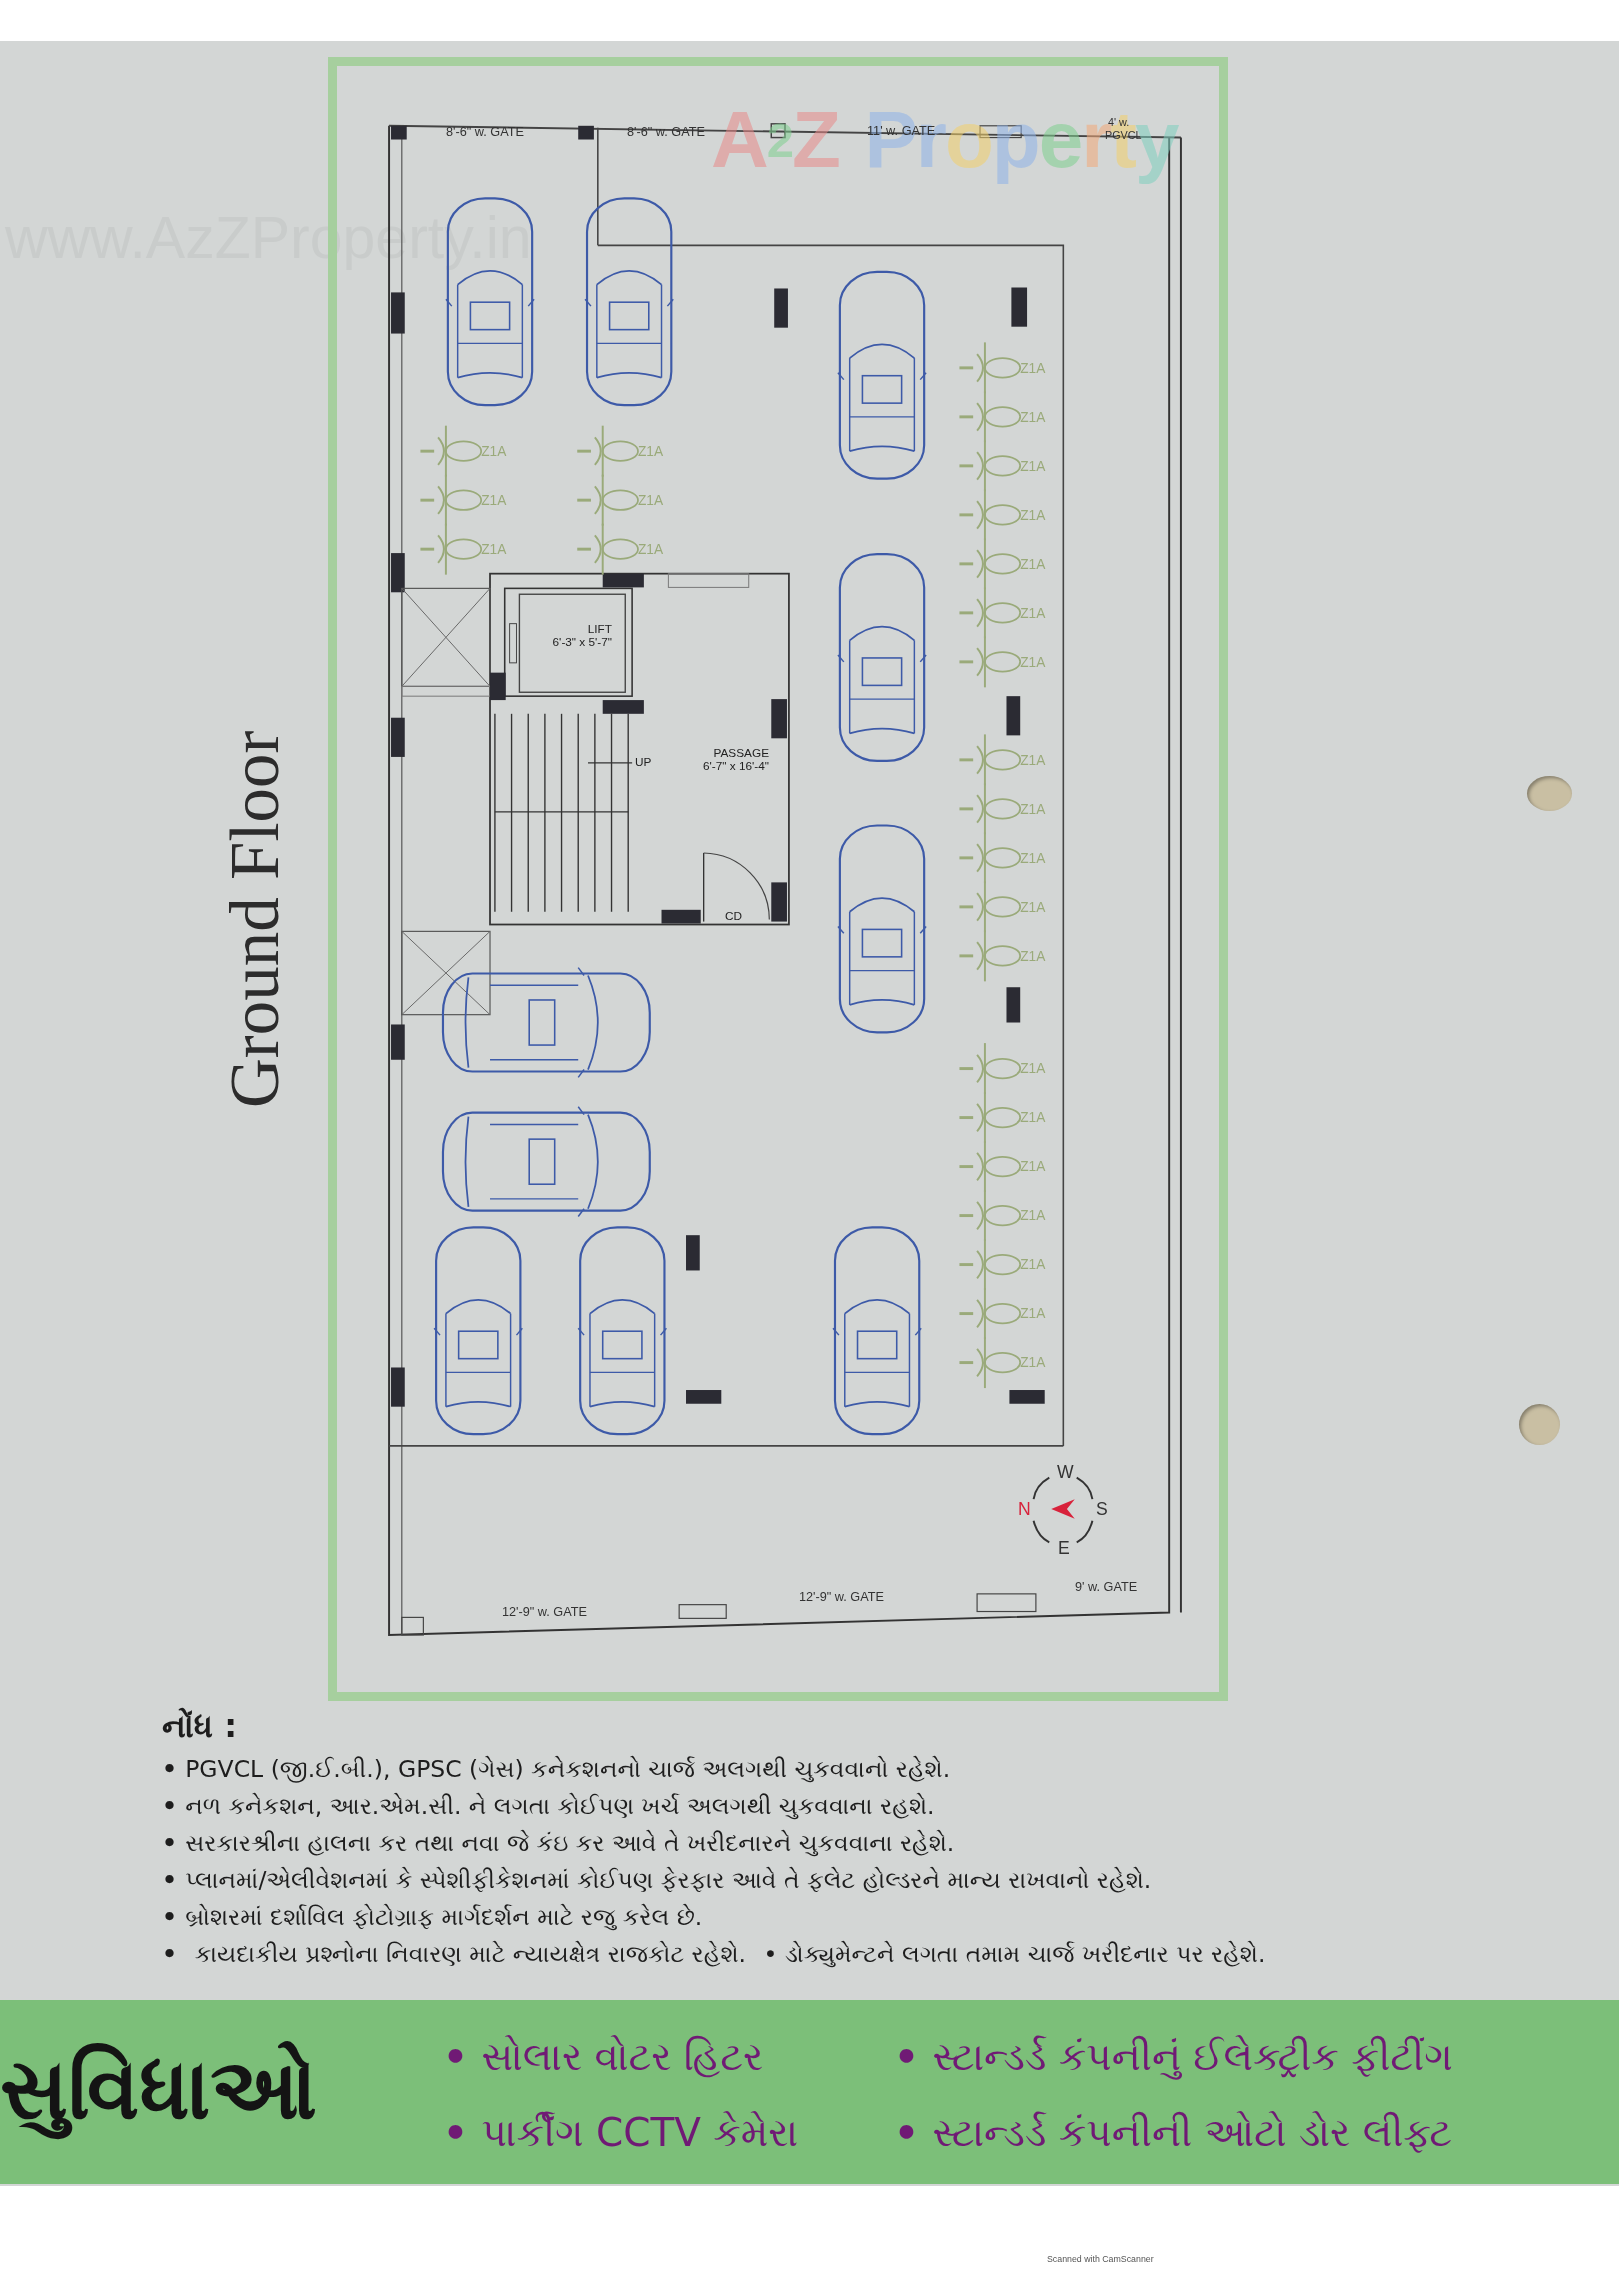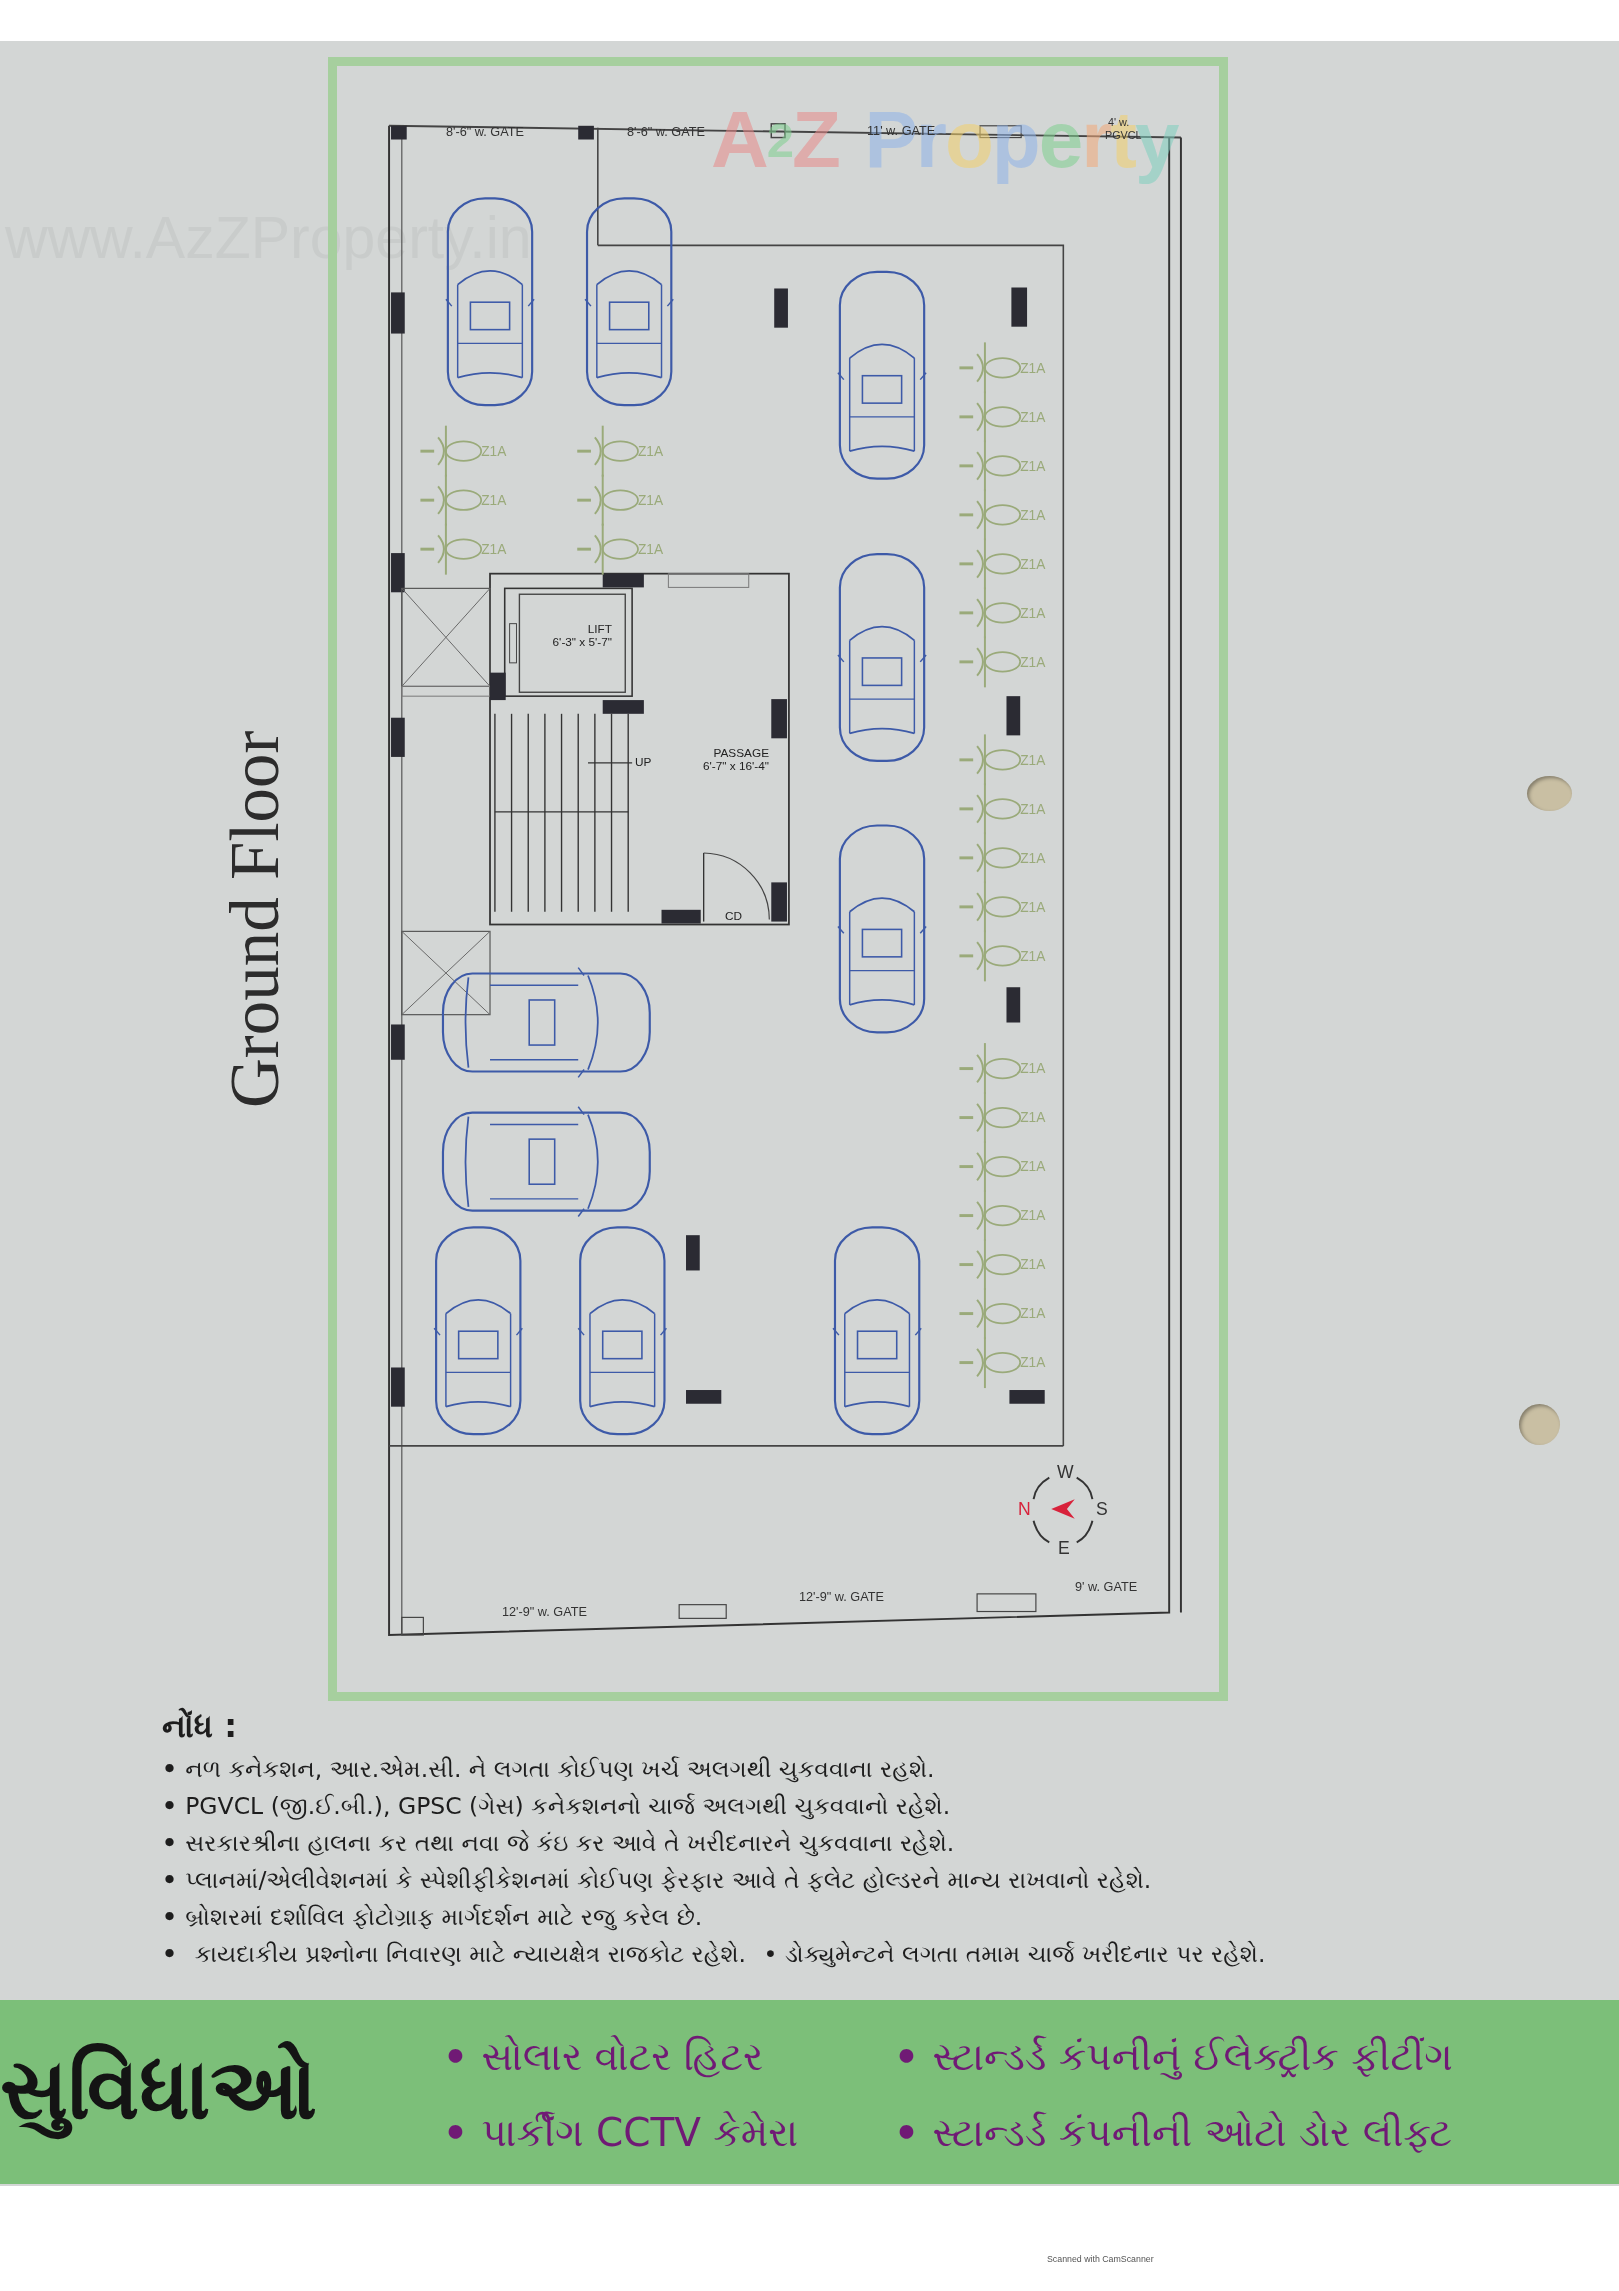--- a/index.html
+++ b/index.html
@@ -226,22 +226,22 @@
   <div style="position:absolute;left:3.9px;top:39px;font-size:17.6px;color:#d8223b">N</div>
   <div style="position:absolute;left:82px;top:39px;font-size:17.6px;color:#333">S</div>
   <div style="position:absolute;left:44px;top:78px;font-size:17.6px;color:#333">E</div>
 </div>
 
 <div class="hole" style="left:1527px;top:776px;width:45px;height:35px"></div>
 <div class="hole" style="left:1519px;top:1404px;width:41px;height:41px"></div>
 
 <div class="notes">
   <div class="hdr">નોંધ :</div>
+  <div class="item">PGVCL (જી.ઈ.બી.), GPSC (ગેસ) કનેકશનનો ચાર્જ અલગથી ચુકવવાનો રહેશે.</div>
   <div class="item">નળ કનેકશન, આર.એમ.સી. ને લગતા કોઈપણ ખર્ચ અલગથી ચુકવવાના રહશે.</div>
-  <div class="item">PGVCL (જી.ઈ.બી.), GPSC (ગેસ) કનેકશનનો ચાર્જ અલગથી ચુકવવાનો રહેશે.</div>
   <div class="item">સરકારશ્રીના હાલના કર તથા નવા જે કંઇ કર આવે તે ખરીદનારને ચુકવવાના રહેશે.</div>
   <div class="item">પ્લાનમાં/એલીવેશનમાં કે સ્પેશીફીકેશનમાં કોઈપણ ફેરફાર આવે તે ફલેટ હોલ્ડરને માન્ય રાખવાનો રહેશે.</div>
   <div class="item">બ્રોશરમાં દર્શાવિલ ફોટોગ્રાફ માર્ગદર્શન માટે રજુ કરેલ છે.</div>
   <div class="item" style="display:flex;gap:17.6px">
     <span>કાયદાકીય પ્રશ્નોના નિવારણ માટે ન્યાયક્ષેત્ર રાજકોટ રહેશે.</span>
     <span>• <span>ડોક્યુમેન્ટને લગતા તમામ ચાર્જ ખરીદનાર પર રહેશે.</span></span>
   </div>
 </div>
 
 <div class="amenities">

